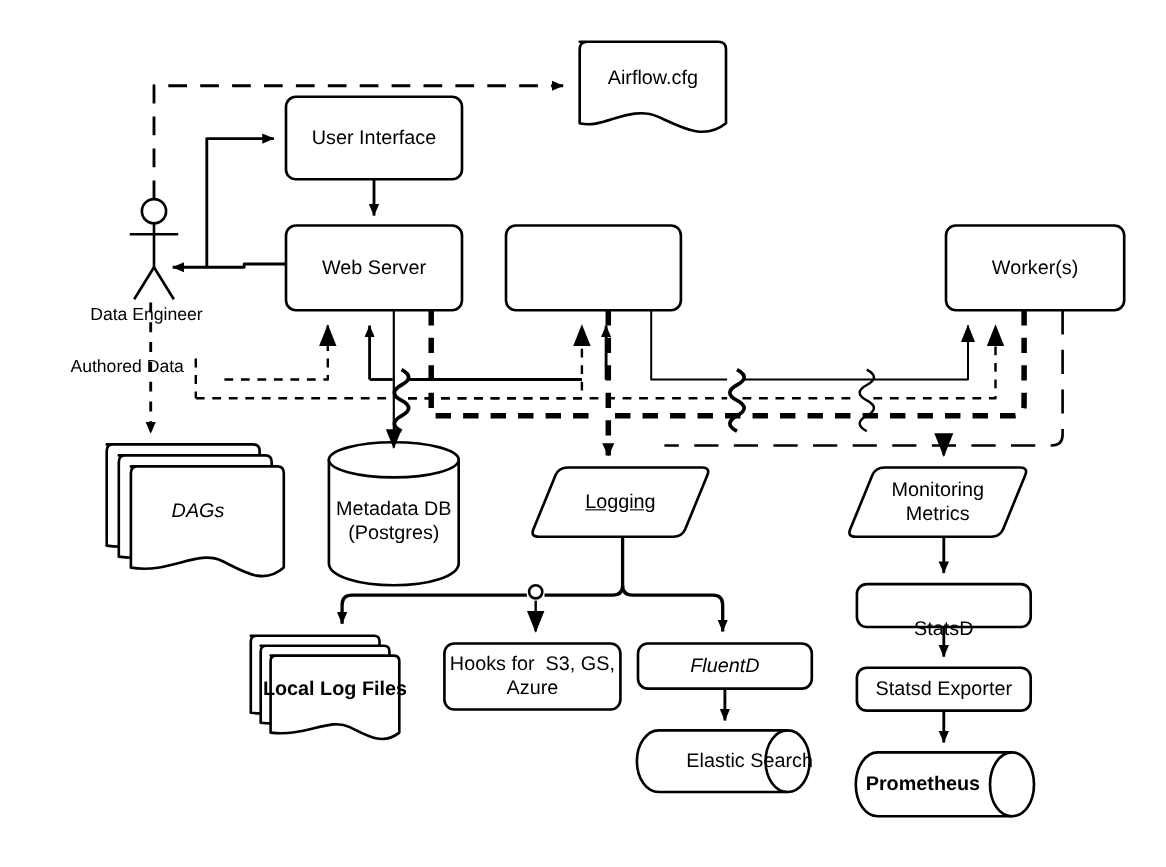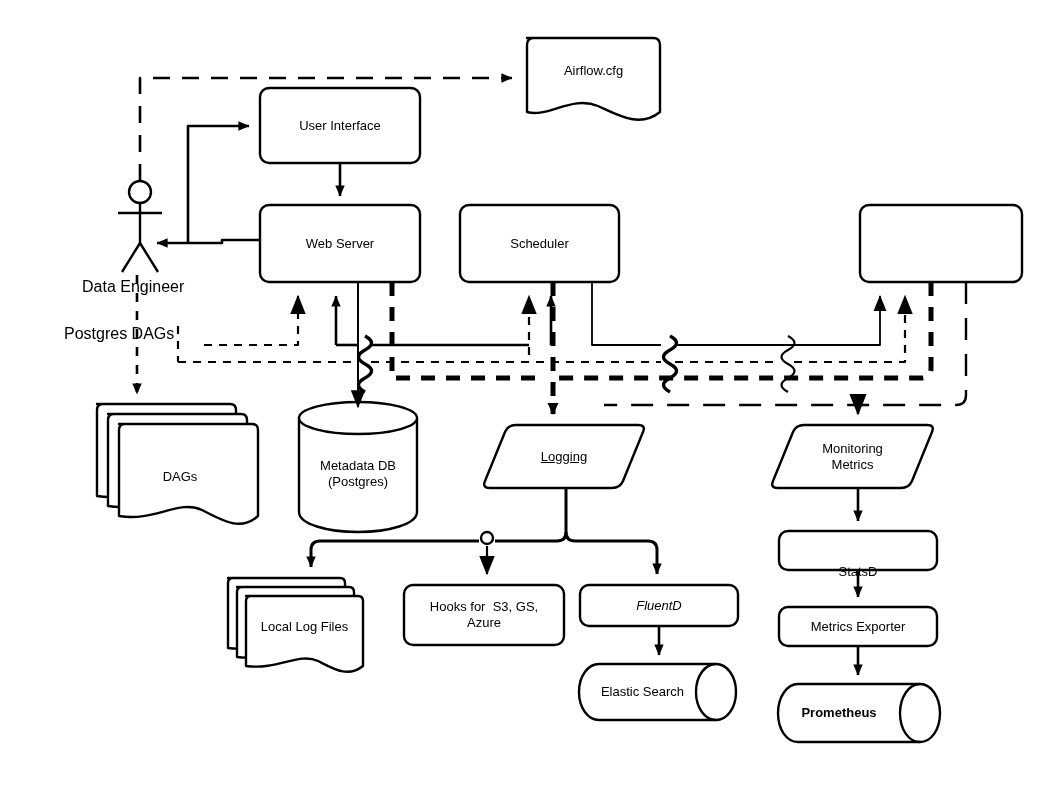--- a/index.html
+++ b/index.html
@@ -6,21 +6,21 @@
   html,body{margin:0;padding:0;background:#ffffff;}
   body{font-family:"Liberation Sans", sans-serif;}
   #stage{position:relative;width:1060px;height:788px;background:#fff;overflow:hidden;}
   #stage svg{position:absolute;top:0;left:0;width:1060px;height:788px;}
   .nodeLabel{
     position:absolute;
     display:flex;align-items:center;justify-content:center;
     text-align:center;
     font-family:"Liberation Sans", sans-serif;
     color:#000;
-    font-size:13px;
+    font-size:18px;
     line-height:1.2;
     pointer-events:none;
     white-space:pre;
   }
   .freeLabel{
     position:absolute;
     font-family:Liberation Sans, sans-serif;
     color:#000;
     font-size:16px;
     white-space:pre;
@@ -235,45 +235,45 @@
 
     </g>
   </svg>
 
   <div class="nodeLabel" style="left:527px;top:46px;width:133px;height:50px;">Airflow.cfg</div>
 
   <div class="nodeLabel" style="left:260px;top:88px;width:160px;height:75px;">User Interface</div>
 
   <div class="nodeLabel" style="left:260px;top:205px;width:160px;height:77px;">Web Server</div>
 
-  <div class="nodeLabel" style="left:460px;top:205px;width:159px;height:77px;">Scheduler</div>
-
+
+  <div class="nodeLabel" style="left:860px;top:205px;width:162px;height:77px;">Worker(s)</div>
 
   <div class="freeLabel" style="left:82px;top:278px;">Data Engineer</div>
 
-  <div class="freeLabel" style="left:64px;top:325px;">Postgres DAGs</div>
-
-  <div class="nodeLabel" style="left:119px;top:436px;width:122px;height:82px;">DAGs</div>
+  <div class="freeLabel" style="left:64px;top:325px;">Authored Data</div>
+
+  <div class="nodeLabel" style="left:119px;top:424px;width:122px;height:82px;font-style:italic;">DAGs</div>
 
   <div class="nodeLabel" style="left:299px;top:424px;width:118px;height:100px;">Metadata DB
 (Postgres)</div>
 
   <div class="nodeLabel" style="left:485px;top:425px;width:158px;height:63px;text-decoration:underline;">Logging</div>
 
   <div class="nodeLabel" style="left:773px;top:425px;width:159px;height:63px;text-align:center;">Monitoring
 Metrics</div>
 
-  <div class="nodeLabel" style="left:246px;top:596px;width:117px;height:62px;">Local Log Files</div>
+  <div class="nodeLabel" style="left:246px;top:596px;width:117px;height:62px;font-weight:bold;">Local Log Files</div>
 
   <div class="nodeLabel" style="left:404px;top:585px;width:160px;height:60px;">Hooks for  S3, GS,
 Azure</div>
 
   <div class="nodeLabel" style="left:580px;top:585px;width:158px;height:41px;font-style:italic;">FluentD</div>
 
-  <div class="nodeLabel" style="left:549px;top:664px;width:117px;height:56px;padding-left:35px;">Elastic Search</div>
+  <div class="nodeLabel" style="left:588px;top:664px;width:117px;height:56px;padding-left:35px;">Elastic Search</div>
 
   <div class="nodeLabel" style="left:779px;top:531px;width:158px;height:39px;margin-top:21px;">StatsD</div>
 
-  <div class="nodeLabel" style="left:779px;top:607px;width:158px;height:39px;">Metrics Exporter</div>
+  <div class="nodeLabel" style="left:779px;top:607px;width:158px;height:39px;">Statsd Exporter</div>
 
   <div class="nodeLabel" style="left:778px;top:684px;width:122px;height:58px;font-weight:bold;">Prometheus</div>
 
 </div>
 
 </body></html>

